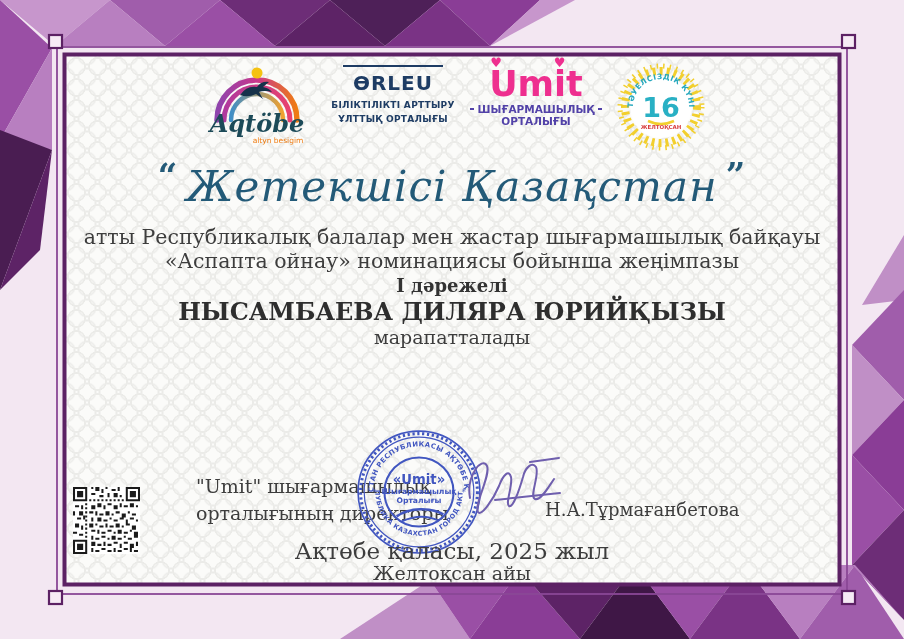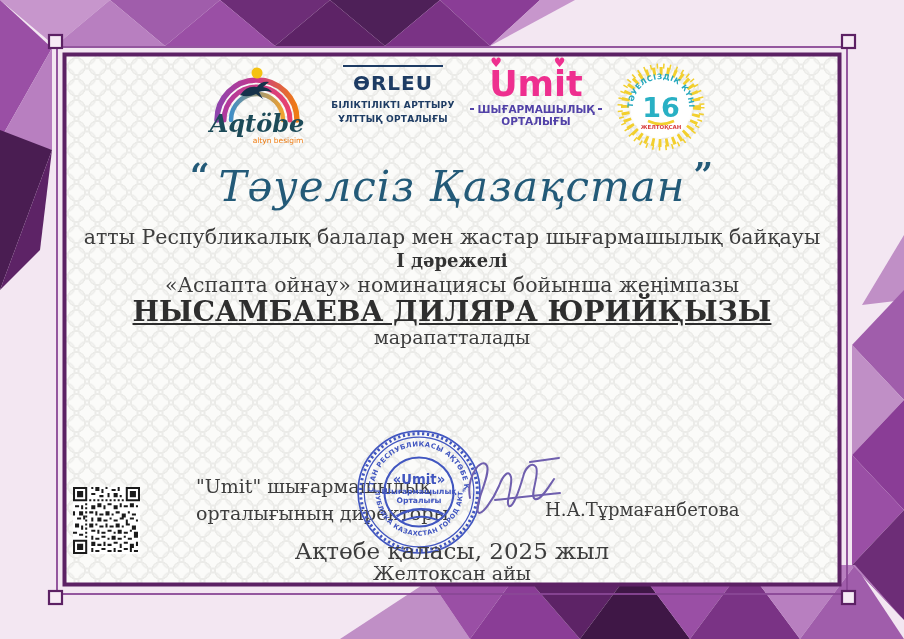--- a/index.html
+++ b/index.html
@@ -44,21 +44,21 @@
     background:linear-gradient(90deg,#e2491a 0%,#ef7c1b 35%,#f2a71b 65%,#edc728 100%);
     -webkit-background-clip:text; background-clip:text; color:transparent;
   }
   .subtitle{font-style:italic; font-size:42px; line-height:58px; color:#235a78; letter-spacing:1px; margin-top:-4px;}
   .subtitle .q{font-size:34px; vertical-align:14px; color:#235a78; font-style:normal; font-weight:bold; padding:0 8px;}
   
   .b-line{color:#3d3d3d;}
   .l1{font-size:20.5px; line-height:24px; margin-top:9px;}
   .l2{font-size:18px; line-height:24px; font-weight:bold; color:#333;}
   .l3{font-size:20.5px; line-height:25px;}
-  .l4{font-size:28px; line-height:27px; font-weight:bold; color:#2e2e2e;text-decoration:underline;}
+  .l4{font-size:24px; line-height:27px; font-weight:bold; color:#2e2e2e;}
   .l5{font-size:18.5px; line-height:26px; font-weight:bold; color:#2e2e2e;}
   .l6{font-size:19px; line-height:25px;}
   
   .qr{position:absolute; left:73px; top:487px; z-index:4;}
   .director{position:absolute; left:196px; top:473px; text-align:left; font-size:19px; line-height:27px; color:#3d3d3d; z-index:2;}
   .stamp{position:absolute; left:354px; top:427px; z-index:4;}
   .sig{position:absolute; left:462px; top:446px; z-index:5;}
   .signer{position:absolute; left:545px; top:499px; font-size:18px; color:#3d3d3d; z-index:4;}
   .cityline{position:absolute; left:0; right:0; top:538px; text-align:center; font-size:23px; color:#3d3d3d; z-index:4;}
   .monthline{position:absolute; left:0; right:0; top:562px; text-align:center; font-size:19px; color:#3d3d3d; z-index:4;}
@@ -164,26 +164,26 @@
           <textPath href="#b16top" startOffset="50%" text-anchor="middle">ТӘУЕЛСІЗДІК КҮНІ</textPath>
         </text>
         <text x="45" y="55" text-anchor="middle" font-family="DejaVu Sans, sans-serif" font-weight="bold" font-size="27" fill="#29b0c4">16</text>
         <path d="M32,59 Q45,65 58,59" fill="none" stroke="#f2cf2e" stroke-width="2.5"></path>
         <text x="45" y="67" text-anchor="middle" font-family="DejaVu Sans, sans-serif" font-weight="bold" font-size="5.5" fill="#d94040">ЖЕЛТОҚСАН</text>
       </svg>
     </div>
 
 
     <div class="subtitle">
-      <span class="q">“</span><span>Тәуелсіз Қазақстан</span><span class="q">”</span>
+      <span class="q">“</span><span>Жетекшісі Қазақстан</span><span class="q">”</span>
     </div>
 
     <div class="b-line l1">атты Республикалық балалар мен жастар шығармашылық байқауы</div>
+    <div class="b-line l3">«Аспапта ойнау» номинациясы бойынша жеңімпазы</div>
     <div class="b-line l2">І дәрежелі</div>
-    <div class="b-line l3">«Аспапта ойнау» номинациясы бойынша жеңімпазы</div>
     <div class="b-line l4">НЫСАМБАЕВА ДИЛЯРА ЮРИЙҚЫЗЫ</div>
     <div class="b-line l6">марапатталады</div>
   </div>
 
   <svg class="frame-svg" width="904" height="639" viewBox="0 0 904 639">
     <rect x="57" y="47" width="790" height="547" fill="none" stroke="#8a4796" stroke-width="1.8"></rect>
     <rect x="64.5" y="54.5" width="775" height="530" fill="none" stroke="#5c2164" stroke-width="4"></rect>
     <rect x="49" y="35" width="13" height="13" fill="#f6ebf5" stroke="#5c2164" stroke-width="2.2"></rect>
     <rect x="842" y="35" width="13" height="13" fill="#f6ebf5" stroke="#5c2164" stroke-width="2.2"></rect>
     <rect x="49" y="591" width="13" height="13" fill="#f6ebf5" stroke="#5c2164" stroke-width="2.2"></rect>

